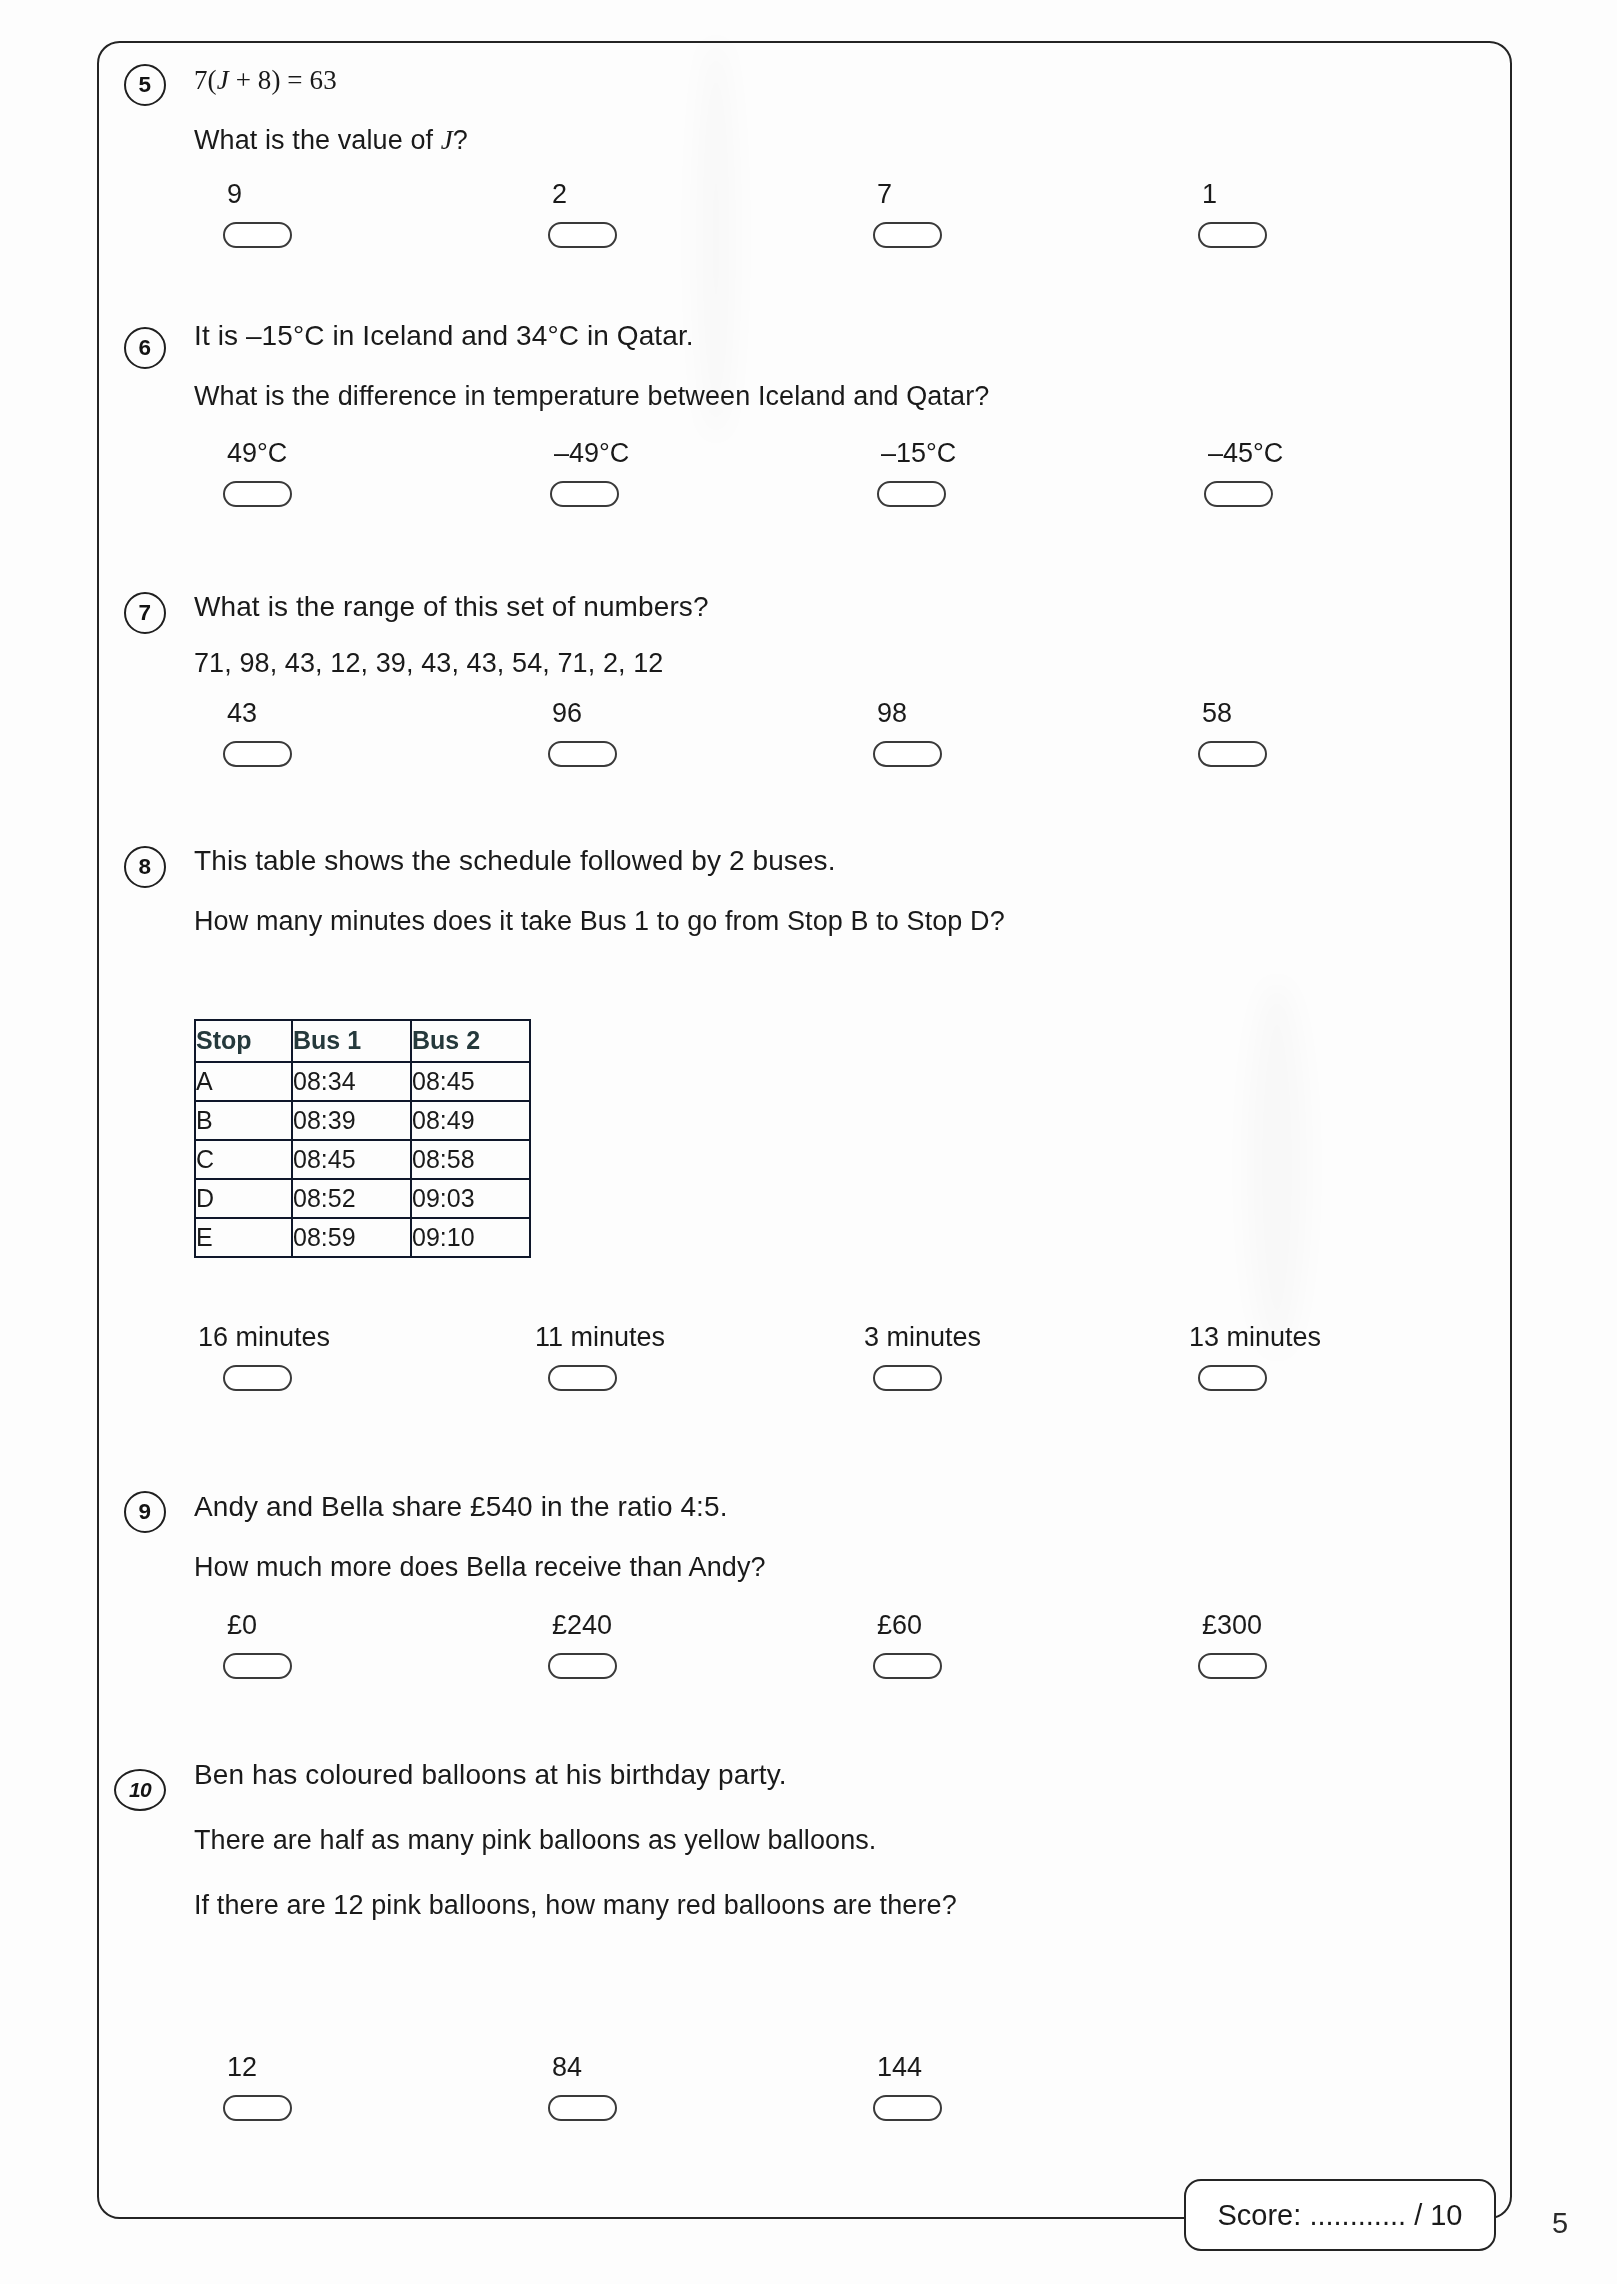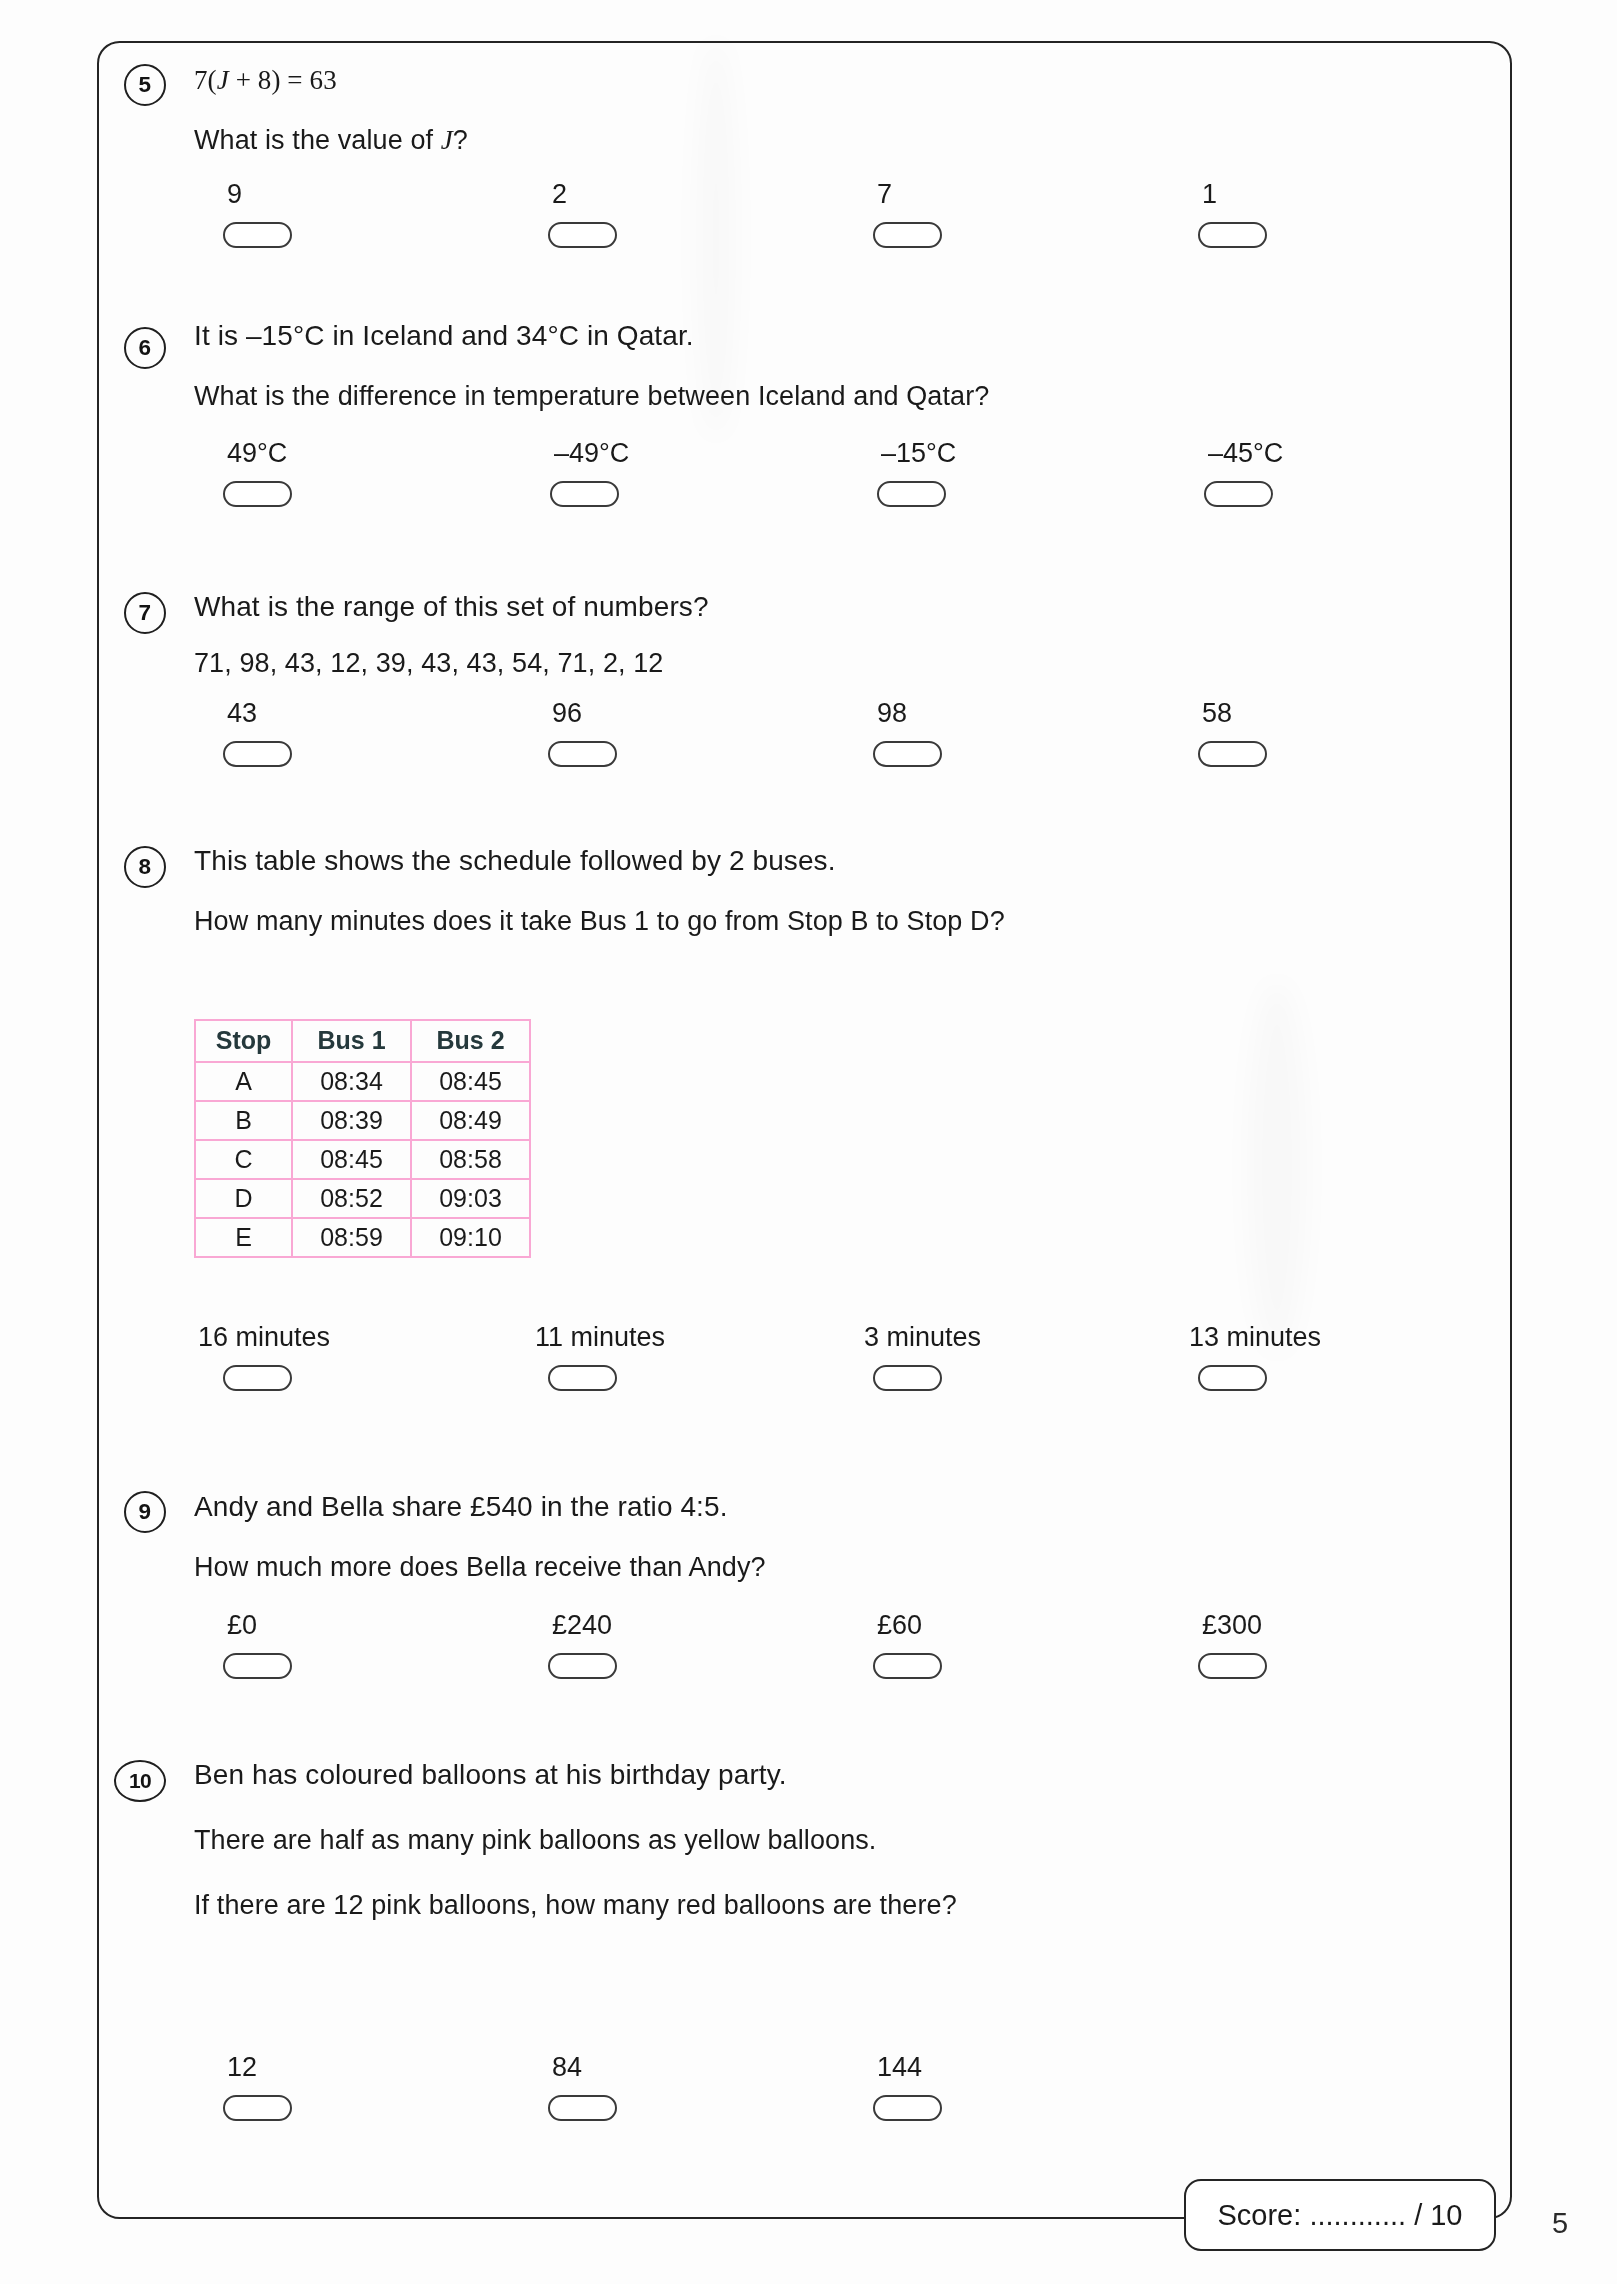--- a/index.html
+++ b/index.html
@@ -131,22 +131,22 @@
     background: #ffffff;
   }
 
   
   .bus-table {
     position: absolute;
     border-collapse: collapse;
     font-family: "Liberation Sans", sans-serif;
   }
   .bus-table td, .bus-table th {
-    border: 2px solid #f9a8d4;
-    text-align: center;
+    border: 2px solid #0f172a;
+    text-align: left;
     font-size: 25px;
     color: #1a1a1a;
     padding: 4px 0;
     font-weight: 400;
   }
   .bus-table th {
     font-weight: 700;
     color: #25393c;
     font-size: 25px;
     padding: 5.3px 0;
@@ -366,21 +366,21 @@
         <div class="option-label">£60</div>
         <div class="option-box"></div>
       </div>
     <div class="option">
         <div class="option-label">£300</div>
         <div class="option-box"></div>
       </div>
   </div>
 
   <div class="question" style="top:1718px;">
-    <div class="qnum wide" style="top:1px;">
+    <div class="qnum wide" style="top:10px;font-style:italic;">
         <span>10</span>
       </div>
     <div class="qbody" style="top:0px;">
       <div class="qline stem">Ben has coloured balloons at his birthday party.</div>
       <div class="qline" style="margin-top:33px;">There are half as many pink balloons as yellow balloons.</div>
       <div class="qline" style="margin-top:33px;">If there are 12 pink balloons, how many red balloons are there?</div>
     </div>
   </div>
   <div class="options" style="top:2011px;">
     <div class="option">

